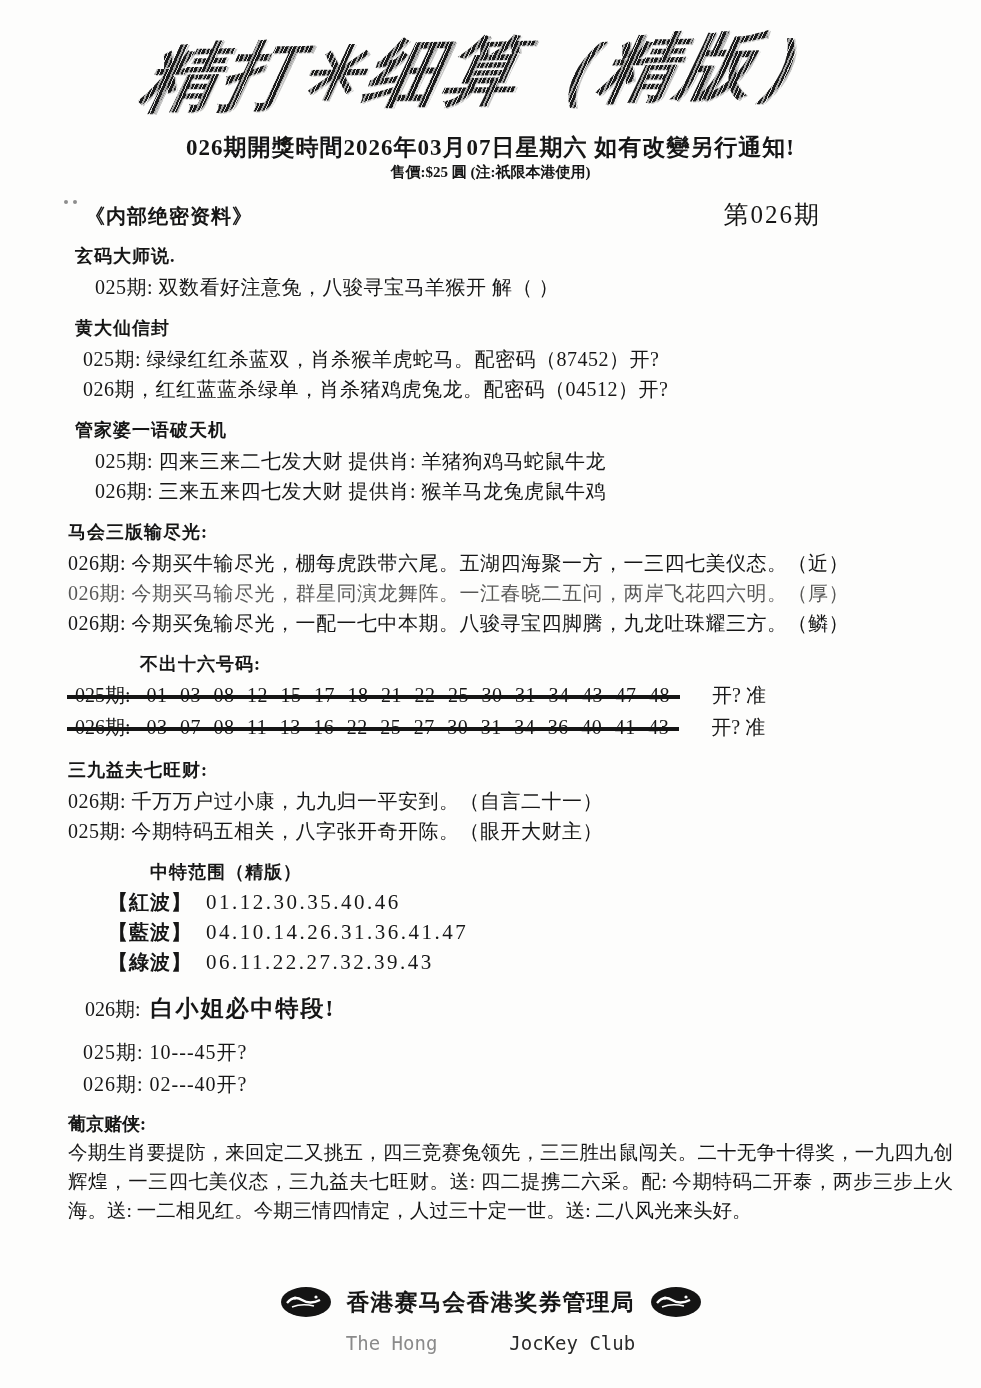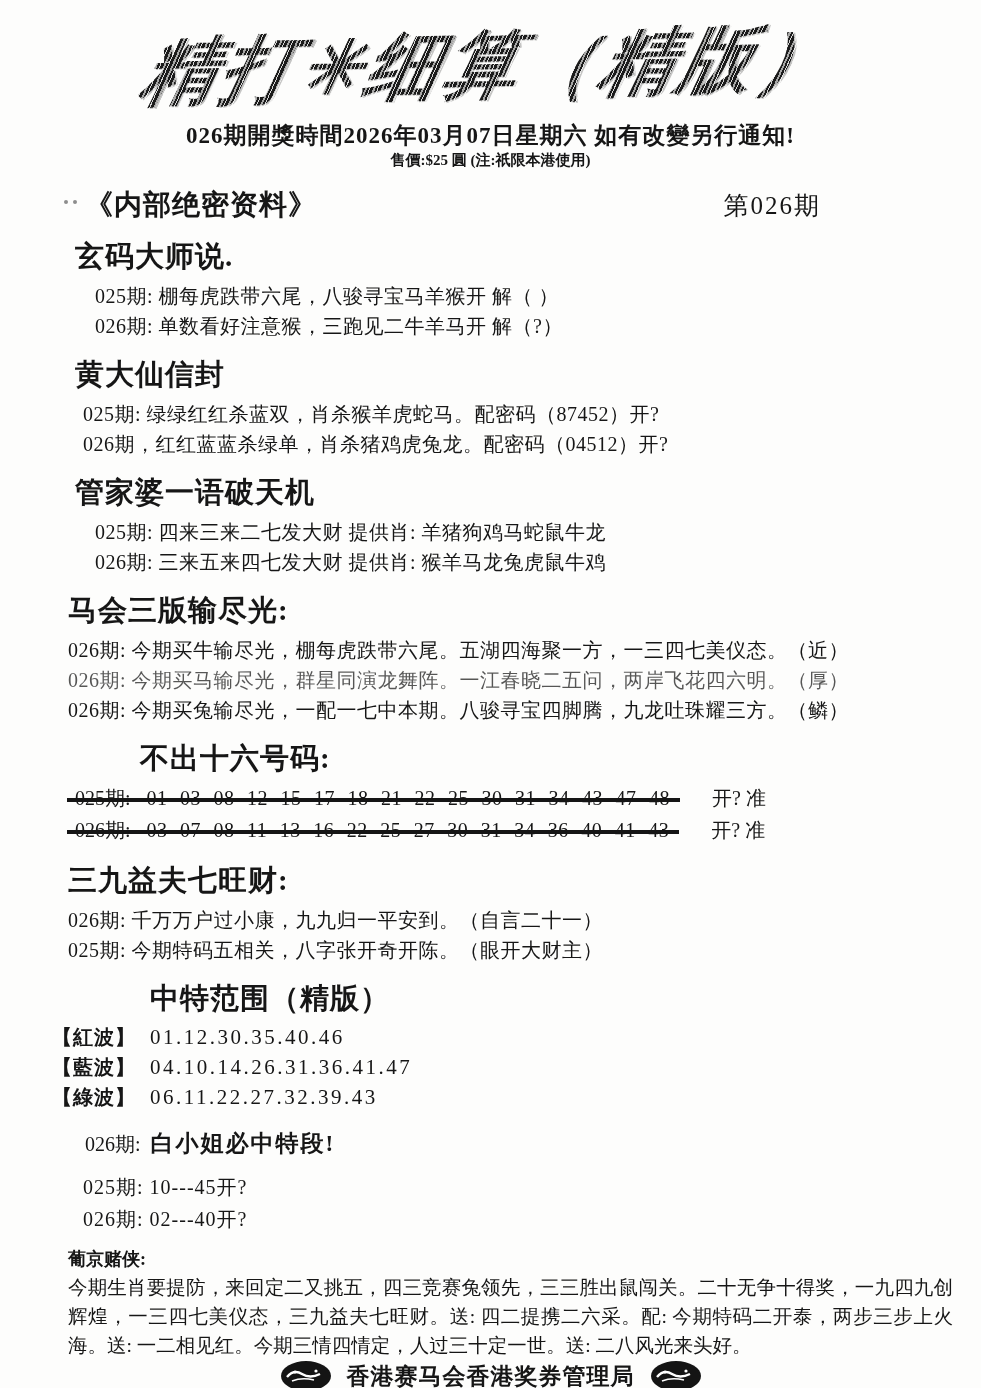--- a/index.html
+++ b/index.html
@@ -17,41 +17,41 @@
     transform:skewX(-14deg) rotate(-1.2deg);
     text-shadow:2px 1px 0 rgba(0,0,0,.22);
     -webkit-mask-image:repeating-linear-gradient(102deg,#000 0 3px,rgba(0,0,0,.38) 3px 5px,#000 5px 7px,rgba(0,0,0,.18) 7px 8px);
     mask-image:repeating-linear-gradient(102deg,#000 0 3px,rgba(0,0,0,.38) 3px 5px,#000 5px 7px,rgba(0,0,0,.18) 7px 8px);
   }
   .draw-info{text-align:center;font-size:23px;font-weight:bold;letter-spacing:1px;margin-top:4px;}
   .price{text-align:center;font-size:15px;font-weight:bold;}
   .artifact-dots{position:absolute;left:64px;top:200px;width:4px;height:4px;background:#444;border-radius:50%;box-shadow:9px 0 0 #444;opacity:.6;}
   
   .doc-row{display:flex;justify-content:space-between;align-items:baseline;margin:16px 160px 0 85px;}
-  .doc-title{font-size:28px;font-weight:bold;letter-spacing:1px;}
+  .doc-title{font-size:20px;font-weight:bold;letter-spacing:1px;}
   .issue{font-size:25px;letter-spacing:2px;}
   
   .sec{margin-top:13px;}
-  .h{font-size:29px;font-weight:bold;letter-spacing:1px;margin:0 0 5px 75px;}
+  .h{font-size:18px;font-weight:bold;letter-spacing:1px;margin:0 0 5px 75px;}
   .h.flush{margin-left:68px;}
   .h.center1{margin-left:140px;}
   .h.center2{margin-left:150px;}
   .ln{font-size:20px;letter-spacing:.5px;line-height:28px;margin:2px 0 2px 95px;white-space:nowrap;}
   .ln.ind83{margin-left:83px;}
   .ln.ind68{margin-left:68px;}
   .faded{opacity:.72;}
   
   .strike-row{display:flex;align-items:baseline;margin:4px 0 4px 75px;font-size:20px;line-height:28px;}
   .struck{position:relative;white-space:nowrap;}
   .struck::after{content:"";position:absolute;left:-8px;right:-10px;top:51%;height:4px;background:#151515;}
   .row-label{margin-right:16px;}
   .row-numbers{word-spacing:7px;letter-spacing:.5px;}
   .row-result{margin-left:42px;white-space:nowrap;}
   
-  .wave-row{display:flex;align-items:baseline;margin:3px 0 3px 52px;font-size:20px;line-height:27px;}
+  .wave-row{display:flex;align-items:baseline;margin:3px 0 3px 108px;font-size:20px;line-height:27px;}
   .wave-label{font-weight:bold;margin-right:14px;letter-spacing:1px;}
   .wave-numbers{letter-spacing:2.5px;font-size:21px;}
   
   .bxj{margin:14px 0 0 85px;font-size:20px;}
   .bxj .big{font-size:23px;font-weight:bold;letter-spacing:2px;margin-left:10px;}
   .range-ln{font-size:20px;line-height:28px;margin:4px 0 4px 75px;letter-spacing:1px;}
   
   .pujing-h{font-size:18px;font-weight:bold;margin:10px 0 2px 68px;}
   .pujing-p{font-size:19.5px;line-height:29px;margin:2px 28px 0 68px;text-align:justify;}
   
@@ -77,22 +77,21 @@
   <div class="draw-info">026期開獎時間2026年03月07日星期六 如有改變另行通知!</div>
   <div class="price">售價:$25 圓 (注:祇限本港使用)</div>
 
   <div class="doc-row">
     <div class="doc-title">《内部绝密资料》</div>
     <div class="issue">第026期</div>
   </div>
 
   <div class="sec">
     <div class="h">玄码大师说.</div>
-    <div class="ln">025期: 棚每虎跌带六尾，八骏寻宝马羊猴开 解（ ）</div>
-    <div class="ln">026期: 单数看好注意猴，三跑见二牛羊马开 解（?）</div>
+    <div class="ln">025期: 双数看好注意兔，八骏寻宝马羊猴开 解（ ）</div>
   </div>
 
   <div class="sec">
     <div class="h">黄大仙信封</div>
     <div class="ln ind83">025期: 绿绿红红杀蓝双，肖杀猴羊虎蛇马。配密码（87452）开?</div>
     <div class="ln ind83">026期，红红蓝蓝杀绿单，肖杀猪鸡虎兔龙。配密码（04512）开?</div>
   </div>
 
   <div class="sec">
     <div class="h">管家婆一语破天机</div>

